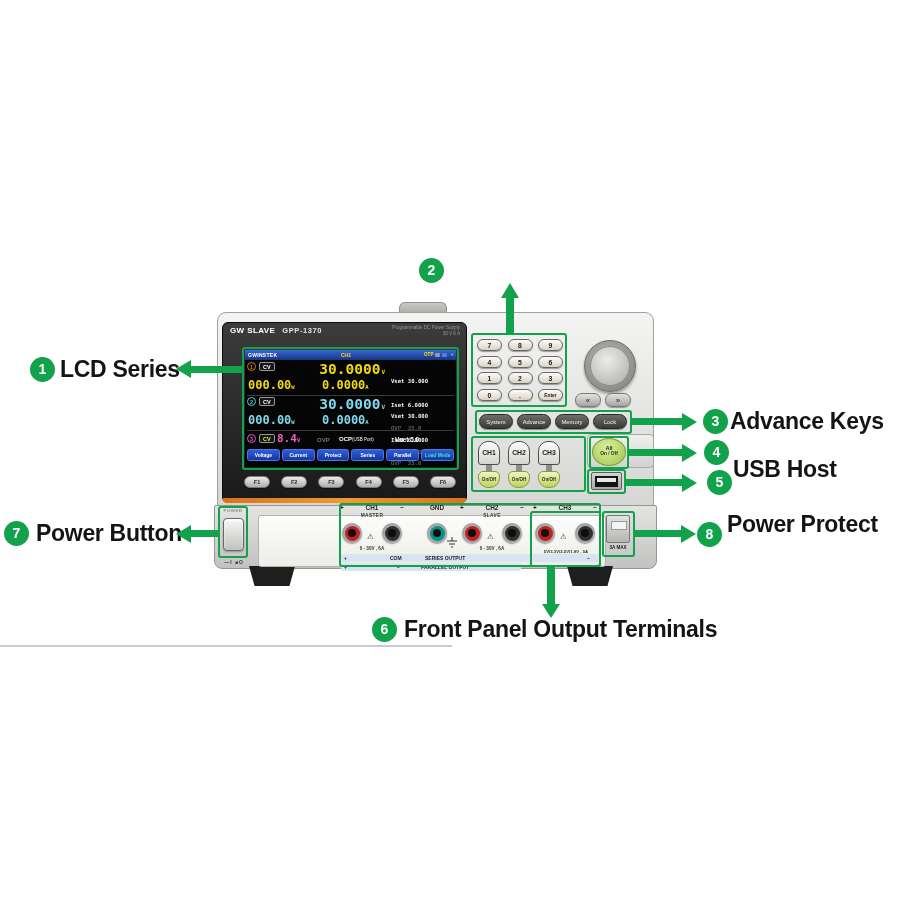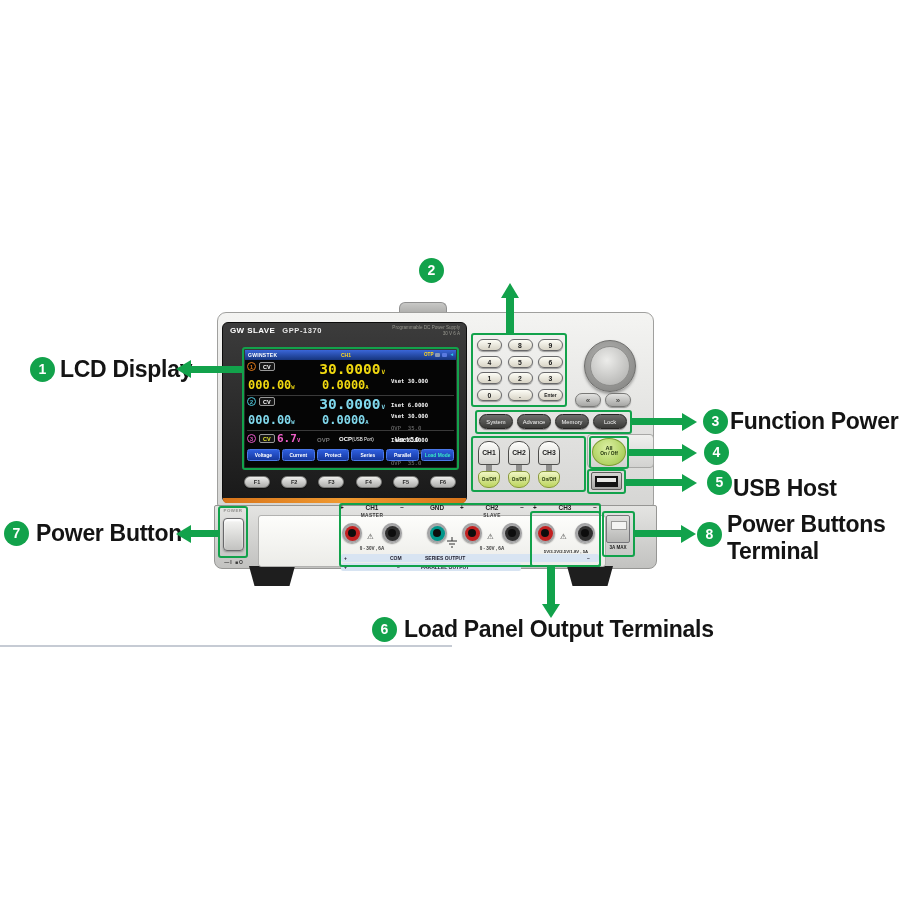--- a/index.html
+++ b/index.html
@@ -164,21 +164,21 @@
       <div class="row2" style="color:#80d8ec">
         <span>000.00</span><span class="unit">W</span>
         <span class="g2"><span>0.0000</span><span class="unit">A</span></span>
       </div>
     </div>
     <div class="abs lcddiv" style="top:79.5px"></div>
 
     <div class="abs lcdrow" style="top:81px;height:16px">
       <span class="badge" style="top:3px;border:1px solid #e858c8;color:#e858c8">3</span>
       <span class="cvtab" style="top:3px;color:#e8e830">CV</span>
-      <span class="abs" style="left:32px;top:1px;color:#f060c8;font-weight:bold;font-size:11px;font-family:'DejaVu Sans Mono',monospace"><span>6.7</span><span style="font-size:5.5px">V</span></span>
+      <span class="abs" style="left:32px;top:1px;color:#f060c8;font-weight:bold;font-size:11px;font-family:'DejaVu Sans Mono',monospace"><span>8.4</span><span style="font-size:5.5px">V</span></span>
       <span class="abs" style="left:72px;top:6px;color:#7a7a7a;font-size:6px;font-weight:bold">OVP</span>
       <span class="abs ch3line" style="left:94px;top:5px;font-weight:bold"><span>OCP</span><span style="font-size:4.5px;font-weight:normal">(USB Port)</span></span>
       <span class="abs ch3line" style="left:150px;top:5px;font-size:6.4px;font-weight:bold">Vset 5.0</span>
     </div>
 
     <div class="abs softkeys">
       <span class="softkey">Voltage</span>
       <span class="softkey">Current</span>
       <span class="softkey">Protect</span>
       <span class="softkey">Series</span>
@@ -335,54 +335,53 @@
   <div class="gbox" style="left:475px;top:410px;width:157px;height:24px"></div>
   <div class="gbox" style="left:471px;top:436px;width:115px;height:56px"></div>
   <div class="gbox" style="left:589px;top:436px;width:40px;height:33px"></div>
   <div class="gbox" style="left:587px;top:469px;width:39px;height:25px"></div>
   <div class="gbox" style="left:218px;top:506px;width:30px;height:52px"></div>
   <div class="gbox" style="left:339px;top:503px;width:262px;height:64px"></div>
   <div class="gbox" style="left:530px;top:511px;width:71px;height:56px"></div>
   <div class="gbox" style="left:602px;top:511px;width:33px;height:46px"></div>
 
   <div class="co-circle" style="left:30px;top:357px">1</div>
-  <div class="co-label" style="left:60px;top:357px">LCD Display</div>
+  <div class="co-label" style="left:60px;top:357px">LCD Series</div>
   <div class="ah ah-left" style="left:176px;top:360px"></div>
   <div class="shaft" style="left:191px;top:366px;width:51px;height:7px"></div>
 
   <div class="co-circle" style="left:419px;top:258px">2</div>
   <div class="ah ah-up" style="left:501px;top:283px"></div>
   <div class="shaft" style="left:506px;top:297px;width:8px;height:37px"></div>
 
   <div class="shaft" style="left:632px;top:418px;width:50px;height:7px"></div>
   <div class="ah ah-right" style="left:682px;top:413px"></div>
   <div class="co-circle" style="left:703px;top:409px">3</div>
-  <div class="co-label" style="left:730px;top:409px">Function Power</div>
+  <div class="co-label" style="left:730px;top:409px">Advance Keys</div>
 
   <div class="shaft" style="left:628px;top:449px;width:54px;height:7px"></div>
   <div class="ah ah-right" style="left:682px;top:444px"></div>
   <div class="co-circle" style="left:704px;top:440px">4</div>
 
   <div class="shaft" style="left:625px;top:479px;width:57px;height:7px"></div>
   <div class="ah ah-right" style="left:682px;top:474px"></div>
   <div class="co-circle" style="left:707px;top:470px">5</div>
-  <div class="co-label" style="left:733px;top:476px">USB Host</div>
+  <div class="co-label" style="left:733px;top:457px">USB Host</div>
 
   <div class="shaft" style="left:635px;top:530px;width:46px;height:7px"></div>
   <div class="ah ah-right" style="left:681px;top:525px"></div>
   <div class="co-circle" style="left:697px;top:522px">8</div>
   <div class="co-label multi" style="left:727px;top:511px">
-    <div>Power Buttons</div>
-    <div>Terminal</div>
+    <div>Power Protect</div>
   </div>
 
   <div class="co-circle" style="left:4px;top:521px">7</div>
   <div class="co-label" style="left:36px;top:521px">Power Button</div>
   <div class="ah ah-left" style="left:176px;top:525px"></div>
   <div class="shaft" style="left:191px;top:530px;width:27px;height:7px"></div>
 
   <div class="shaft" style="left:547px;top:567px;width:8px;height:37px"></div>
   <div class="ah ah-down" style="left:542px;top:604px"></div>
   <div class="co-circle" style="left:372px;top:617px">6</div>
-  <div class="co-label" style="left:404px;top:617px">Load Panel Output Terminals</div>
+  <div class="co-label" style="left:404px;top:617px">Front Panel Output Terminals</div>
 
   <div class="abs bottom-rule"></div>
 </div>
 
 </body></html>

